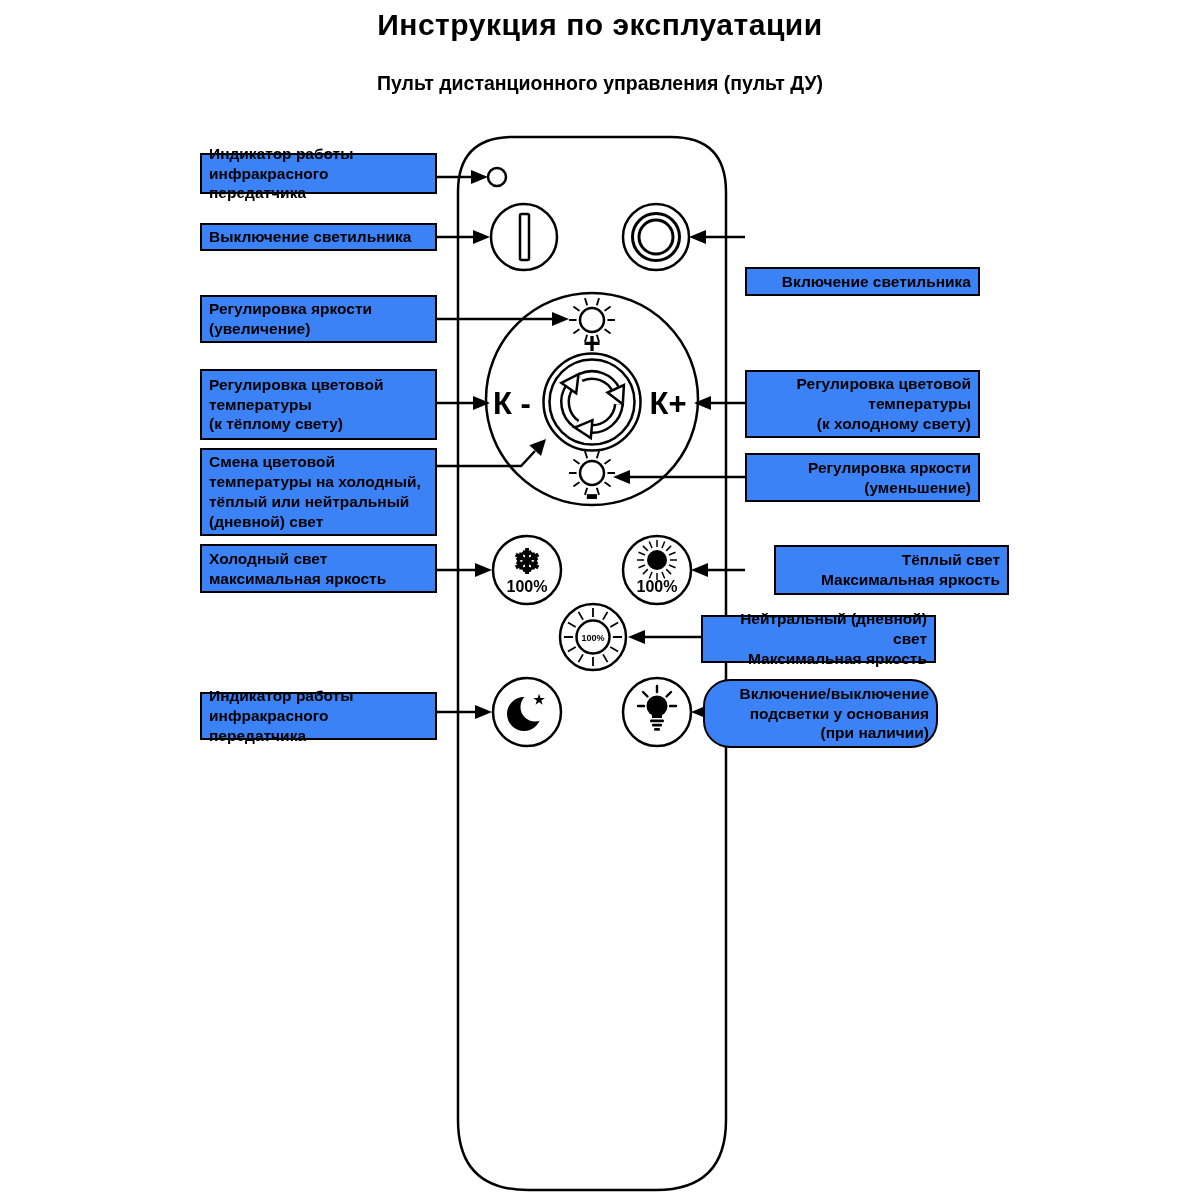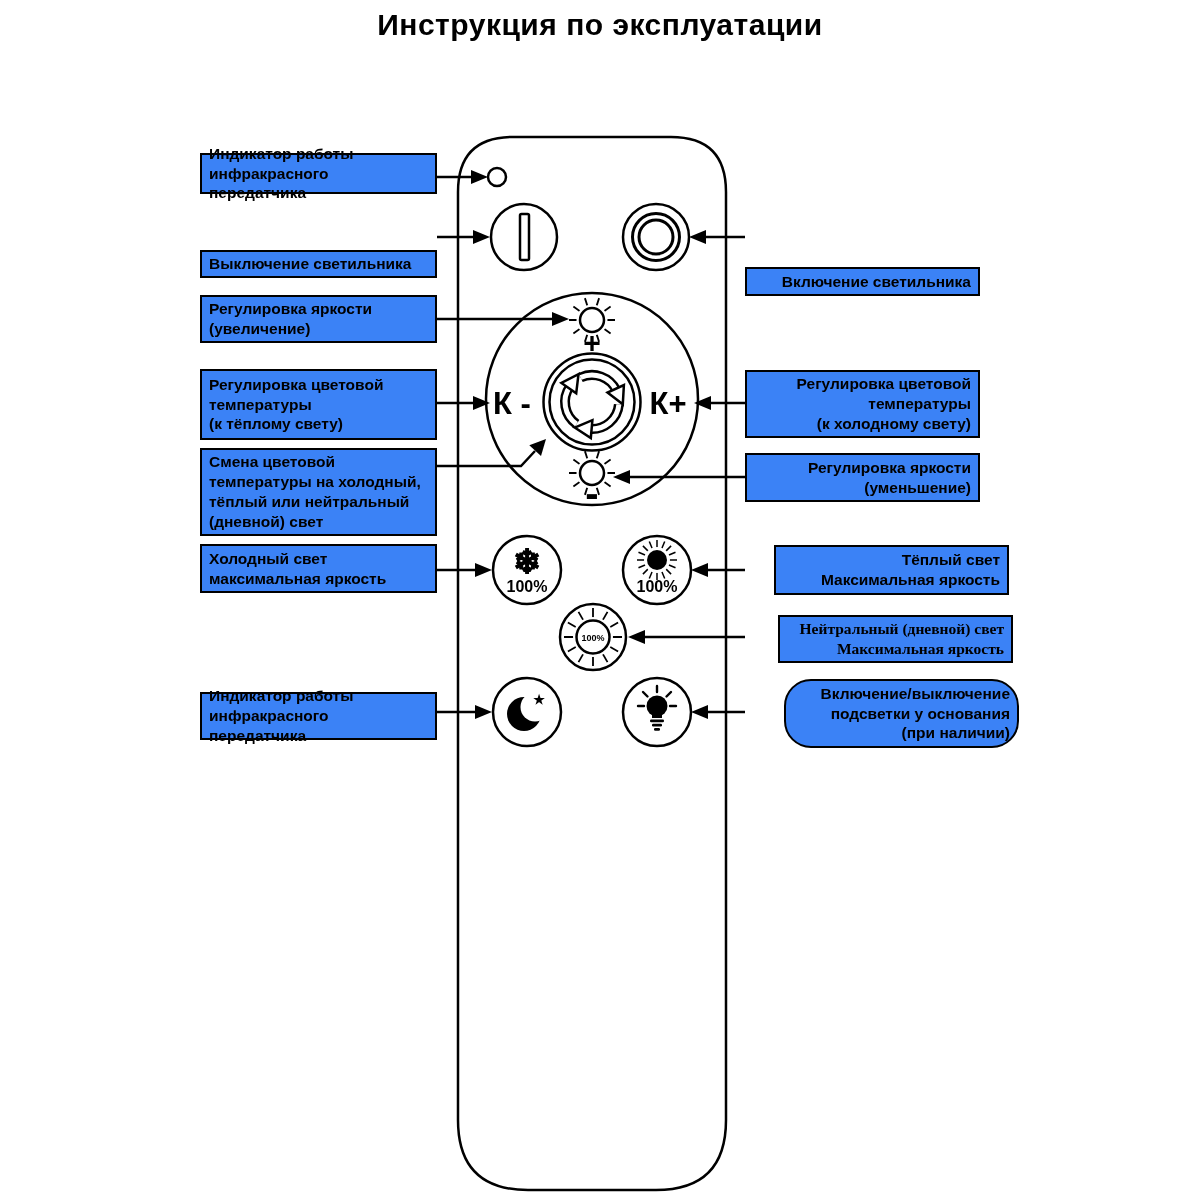--- a/index.html
+++ b/index.html
@@ -25,20 +25,21 @@
   .label-left{text-align:left;justify-content:flex-start;}
   .label-right{text-align:right;justify-content:flex-end;}
   .svgtext{font-family:"Liberation Sans",sans-serif;font-weight:bold;fill:#000;}
 </style>
 </head>
 <body>
 
 <div class="canvas">
 
   <div class="title">Инструкция по эксплуатации</div>
+  <div class="subtitle">Пульт дистанционного управления (пульт ДУ)</div>
 
   <svg class="diagram" width="1200" height="1200" viewBox="0 0 1200 1200">
 
     <path d="M 513 137 H 671 Q 726 137 726 192 V 1120 Q 726 1190 656 1190 H 528 Q 458 1190 458 1120 V 192 Q 458 137 513 137 Z" fill="#fff" stroke="#000" stroke-width="2.5"></path>
 
     <circle cx="497" cy="177" r="9" fill="#fff" stroke="#000" stroke-width="2.5"></circle>
 
     <g>
       <circle cx="524" cy="237" r="33" fill="#fff" stroke="#000" stroke-width="2.5"></circle>
       <rect x="520" y="214" width="9" height="46" rx="1.5" fill="#fff" stroke="#000" stroke-width="2.5"></rect>
@@ -186,21 +187,21 @@
       <polygon points="691,570 708,563 708,577" stroke="none" fill="#000"></polygon>
       <line x1="745" y1="637" x2="644" y2="637"></line>
       <polygon points="628,637 645,630 645,644" stroke="none" fill="#000"></polygon>
       <line x1="745" y1="712" x2="707" y2="712"></line>
       <polygon points="691,712 708,705 708,719" stroke="none" fill="#000"></polygon>
     </g>
   </svg>
 
   <div class="label-box label-left" style="left:200px;top:153px;width:237px;height:41px;">Индикатор работы
 инфракрасного передатчика</div>
-  <div class="label-box label-left" style="left:200px;top:223px;width:237px;height:28px;margin-top:27px;">Выключение светильника</div>
+  <div class="label-box label-left" style="left:200px;top:223px;width:237px;height:28px;">Выключение светильника</div>
   <div class="label-box label-left" style="left:200px;top:295px;width:237px;height:48px;">Регулировка яркости
 (увеличение)</div>
   <div class="label-box label-left" style="left:200px;top:369px;width:237px;height:71px;">Регулировка цветовой
 температуры
 (к тёплому свету)</div>
   <div class="label-box label-left" style="left:200px;top:448px;width:237px;height:88px;">Смена цветовой
 температуры на холодный,
 тёплый или нейтральный
 (дневной) свет</div>
   <div class="label-box label-left" style="left:200px;top:544px;width:237px;height:49px;">Холодный свет
@@ -209,19 +210,19 @@
 инфракрасного передатчика</div>
 
   <div class="label-box label-right" style="left:745px;top:223px;width:235px;height:29px;margin-top:44px;">Включение светильника</div>
   <div class="label-box label-right" style="left:745px;top:370px;width:235px;height:68px;">Регулировка цветовой
 температуры
 (к холодному свету)</div>
   <div class="label-box label-right" style="left:745px;top:453px;width:235px;height:49px;">Регулировка яркости
 (уменьшение)</div>
   <div class="label-box label-right" style="left:745px;top:545px;width:235px;height:50px;margin-left:29px;">Тёплый свет
 Максимальная яркость</div>
-  <div class="label-box label-right" style="left:778px;top:615px;width:235px;height:48px;font-family:Liberation Serif, serif;">Нейтральный (дневной) свет
+  <div class="label-box label-right" style="left:701px;top:615px;width:235px;height:48px;">Нейтральный (дневной) свет
 Максимальная яркость</div>
-  <div class="label-box label-right" style="left:784px;top:679px;width:235px;height:69px;border-radius:27px;">Включение/выключение
+  <div class="label-box label-right" style="left:703px;top:679px;width:235px;height:69px;border-radius:27px;">Включение/выключение
 подсветки у основания
 (при наличии)</div>
 
 </div>
 
 </body></html>

